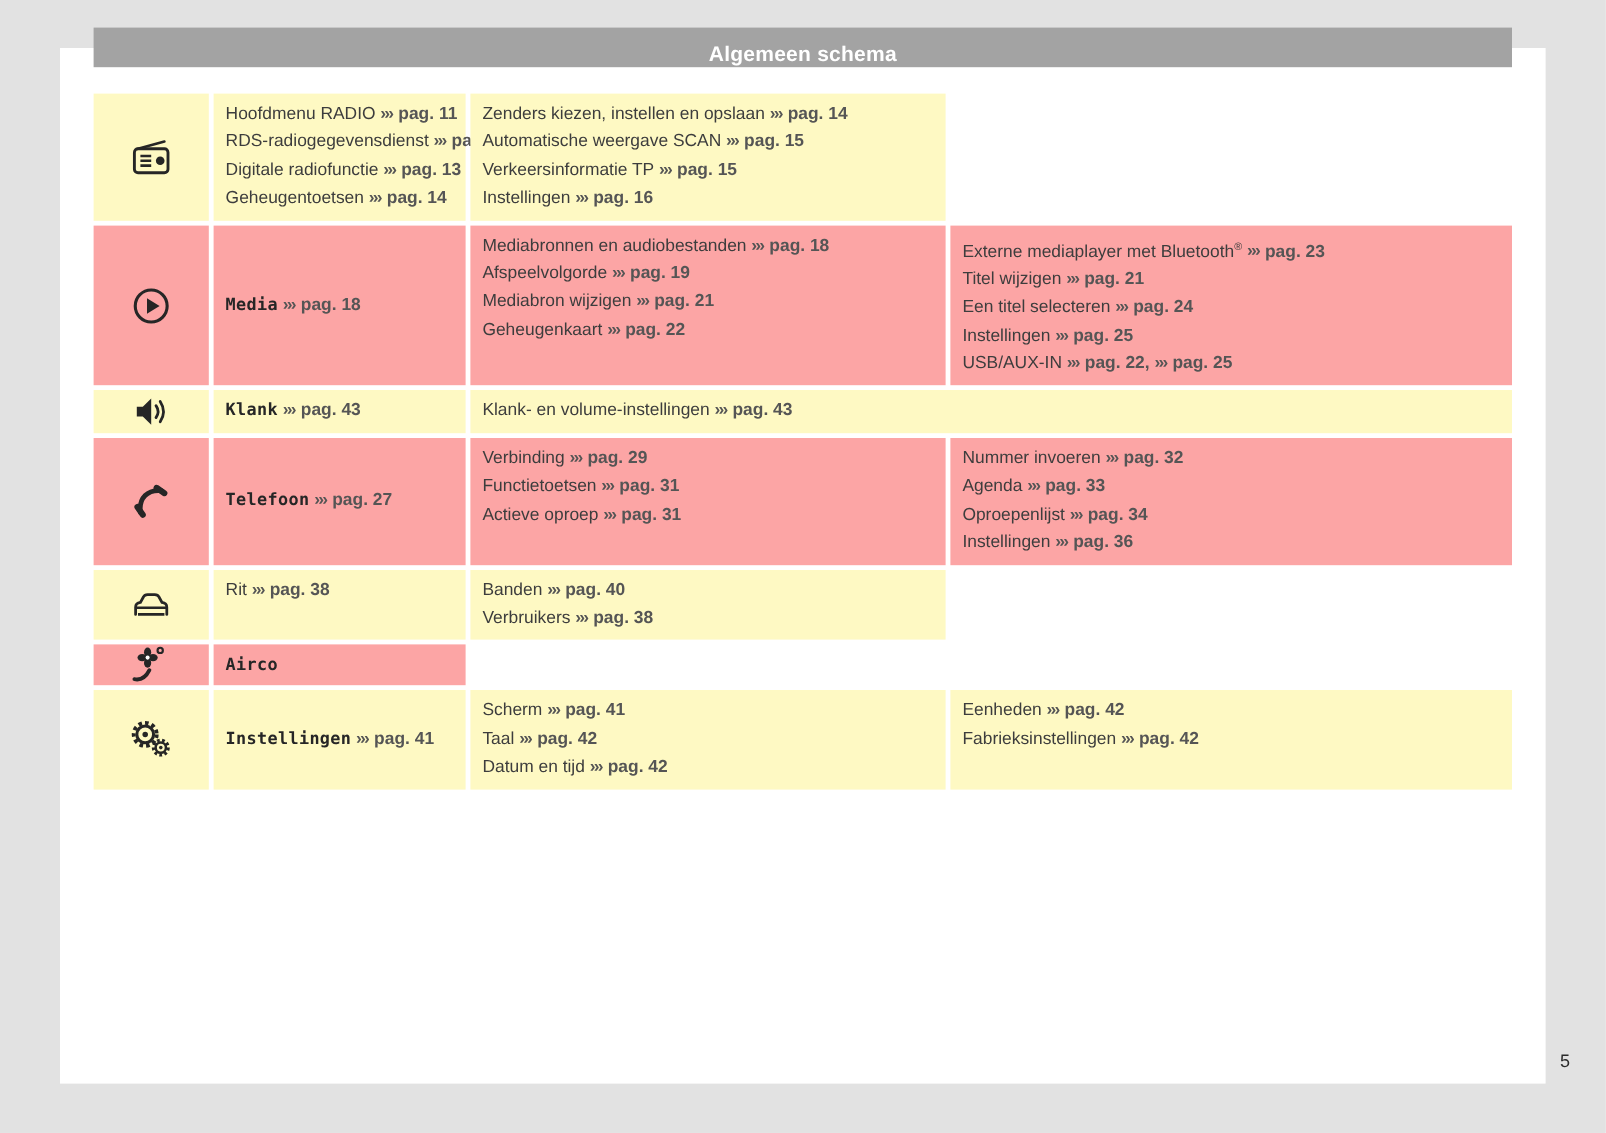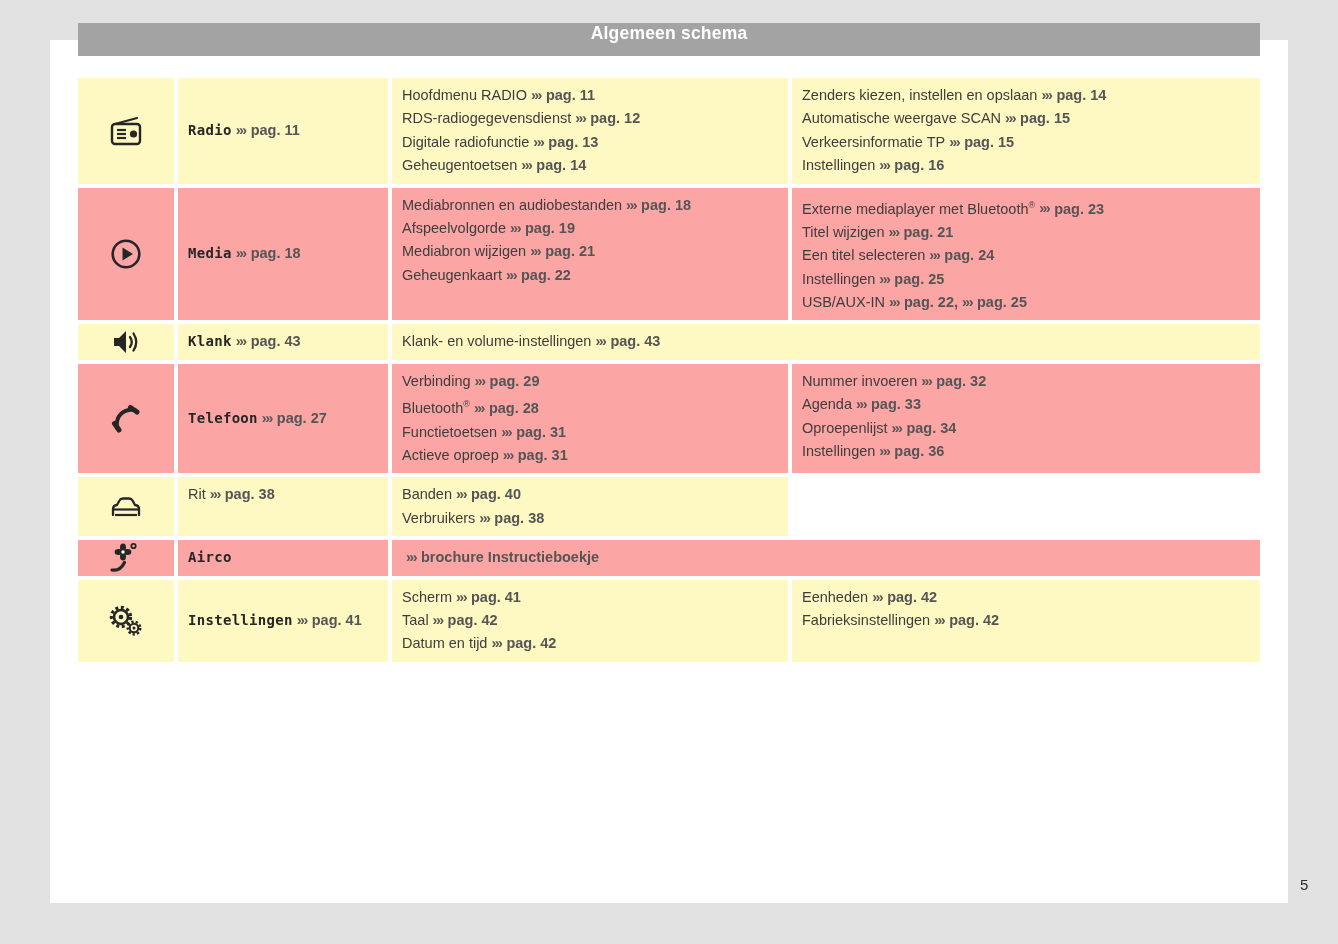--- a/index.html
+++ b/index.html
@@ -12,21 +12,21 @@
   }
   .sheet {
     position: absolute; left: 50px; top: 40px;
     width: 1238px; height: 863px;
     background: #ffffff;
   }
   .header-bar {
     position: absolute; left: 78px; top: 23px;
     width: 1182px; height: 33px;
     background: #a3a3a3;
-    display: flex; align-items: flex-start; justify-content: center;
+    display: flex; align-items: flex-end; justify-content: center;
     z-index: 2;
   }
   .header-bar .title {
     color: #ffffff; font-weight: bold; font-size: 17.5px; letter-spacing: 0.2px;
   }
   .toc {
     position: absolute; left: 78px; top: 78px;
     width: 1182px;
     display: flex; flex-direction: column; gap: 4px;
     z-index: 2;
@@ -68,23 +68,20 @@
     <div class="cell icon-cell">
       <svg width="36" height="32" viewBox="0 0 36 32">
         <line class="stk" x1="7" y1="9" x2="29" y2="3" stroke-width="2.2" stroke-linecap="round"></line>
         <rect class="stk" x="4" y="9" width="28" height="20" rx="3" stroke-width="2.4"></rect>
         <line class="stk" x1="9" y1="15" x2="18" y2="15" stroke-width="2.2"></line>
         <line class="stk" x1="9" y1="19" x2="18" y2="19" stroke-width="2.2"></line>
         <line class="stk" x1="9" y1="23" x2="18" y2="23" stroke-width="2.2"></line>
         <circle class="fil" cx="25.5" cy="19" r="3.6"></circle>
       </svg>
     </div>
-    <div class="name-cell">
-      <p class="ln"><span class="name">Radio</span><span class="arr">›››</span><b class="ref">pag. 11</b></p>
-    </div>
     <div class="cell">
       <p class="ln"><span>Hoofdmenu RADIO</span><span class="arr">›››</span><b class="ref">pag. 11</b></p>
       <p class="ln"><span>RDS-radiogegevensdienst</span><span class="arr">›››</span><b class="ref">pag. 12</b></p>
       <p class="ln"><span>Digitale radiofunctie</span><span class="arr">›››</span><b class="ref">pag. 13</b></p>
       <p class="ln"><span>Geheugentoetsen</span><span class="arr">›››</span><b class="ref">pag. 14</b></p>
     </div>
     <div class="cell">
       <p class="ln"><span>Zenders kiezen, instellen en opslaan</span><span class="arr">›››</span><b class="ref">pag. 14</b></p>
       <p class="ln"><span>Automatische weergave SCAN</span><span class="arr">›››</span><b class="ref">pag. 15</b></p>
       <p class="ln"><span>Verkeersinformatie TP</span><span class="arr">›››</span><b class="ref">pag. 15</b></p>
@@ -139,21 +136,20 @@
         <path class="stk" d="M8 26 C 6.5 14, 14 6.5, 26 8" stroke-width="4" stroke-linecap="round"></path>
         <path class="stk" d="M5.5 21.5 L10 28" stroke-width="5" stroke-linecap="round"></path>
         <path class="stk" d="M21.5 5.5 L28 10" stroke-width="5" stroke-linecap="round"></path>
       </svg>
     </div>
     <div class="name-cell">
       <p class="ln"><span class="name">Telefoon</span><span class="arr">›››</span><b class="ref">pag. 27</b></p>
     </div>
     <div class="cell">
       <p class="ln"><span>Verbinding</span><span class="arr">›››</span><b class="ref">pag. 29</b></p>
-      <p class="ln"><span>Bluetooth</span><sup class="rmark">®</sup><span class="arr">›››</span><b class="ref">pag. 28</b></p>
       <p class="ln"><span>Functietoetsen</span><span class="arr">›››</span><b class="ref">pag. 31</b></p>
       <p class="ln"><span>Actieve oproep</span><span class="arr">›››</span><b class="ref">pag. 31</b></p>
     </div>
     <div class="cell">
       <p class="ln"><span>Nummer invoeren</span><span class="arr">›››</span><b class="ref">pag. 32</b></p>
       <p class="ln"><span>Agenda</span><span class="arr">›››</span><b class="ref">pag. 33</b></p>
       <p class="ln"><span>Oproepenlijst</span><span class="arr">›››</span><b class="ref">pag. 34</b></p>
       <p class="ln"><span>Instellingen</span><span class="arr">›››</span><b class="ref">pag. 36</b></p>
     </div>
   </div>
@@ -185,23 +181,20 @@
           <ellipse cx="19.5" cy="11" rx="3.9" ry="3"></ellipse>
         </g>
         <circle cx="15" cy="11" r="1.7" fill="#ffffff"></circle>
         <circle class="stk" cx="25.5" cy="5" r="2.2" stroke-width="1.8"></circle>
         <path class="stk" d="M4 29 Q12 30.5 16.5 21.5" stroke-width="3.2" stroke-linecap="round"></path>
       </svg>
     </div>
     <div class="name-cell">
       <p class="ln"><span class="name">Airco</span><span class="arr"></span><b class="ref"></b></p>
     </div>
-    <div class="cell">
-      <p class="ln"><span></span><span class="arr">›››</span><b class="ref">brochure Instructieboekje</b></p>
-    </div>
   </div>
 
   <div class="row dark">
     <div class="cell icon-cell">
       <svg width="38" height="34" viewBox="0 0 38 34">
         <circle class="stk" cx="14" cy="13" r="9.6" stroke-width="3.2" stroke-dasharray="3 2.6"></circle>
         <circle class="stk" cx="14" cy="13" r="7" stroke-width="2.6"></circle>
         <circle class="fil" cx="14" cy="13" r="2.3"></circle>
         <circle class="stk" cx="27" cy="24" r="6.2" stroke-width="2.6" stroke-dasharray="2.3 2"></circle>
         <circle class="stk" cx="27" cy="24" r="4.3" stroke-width="2.1"></circle>

